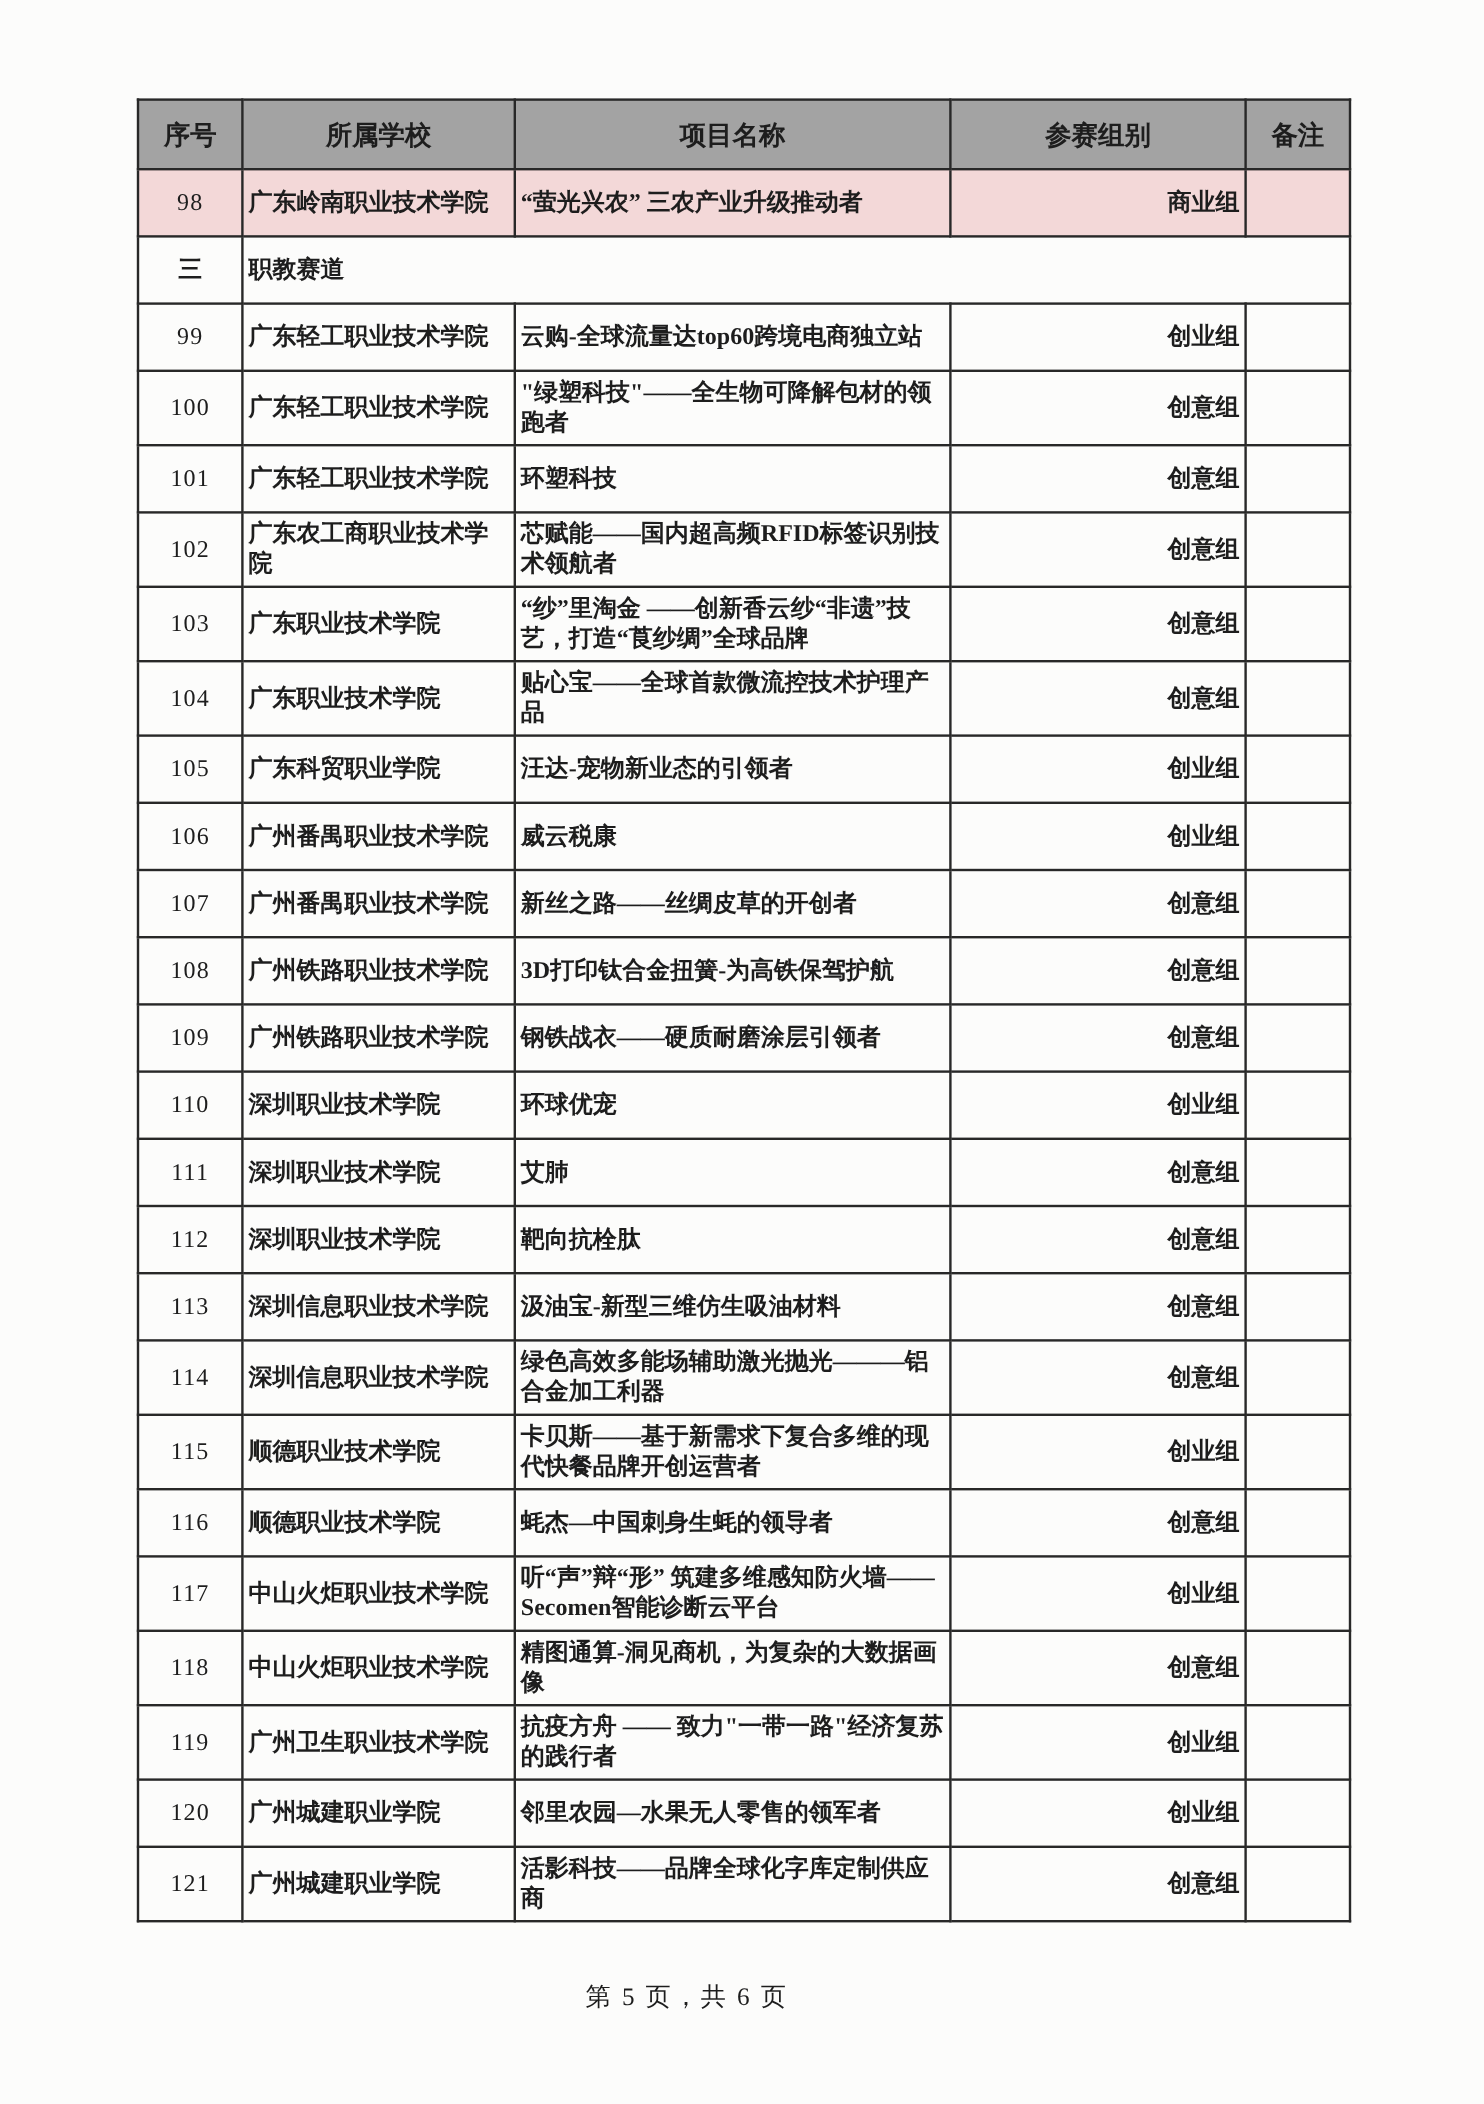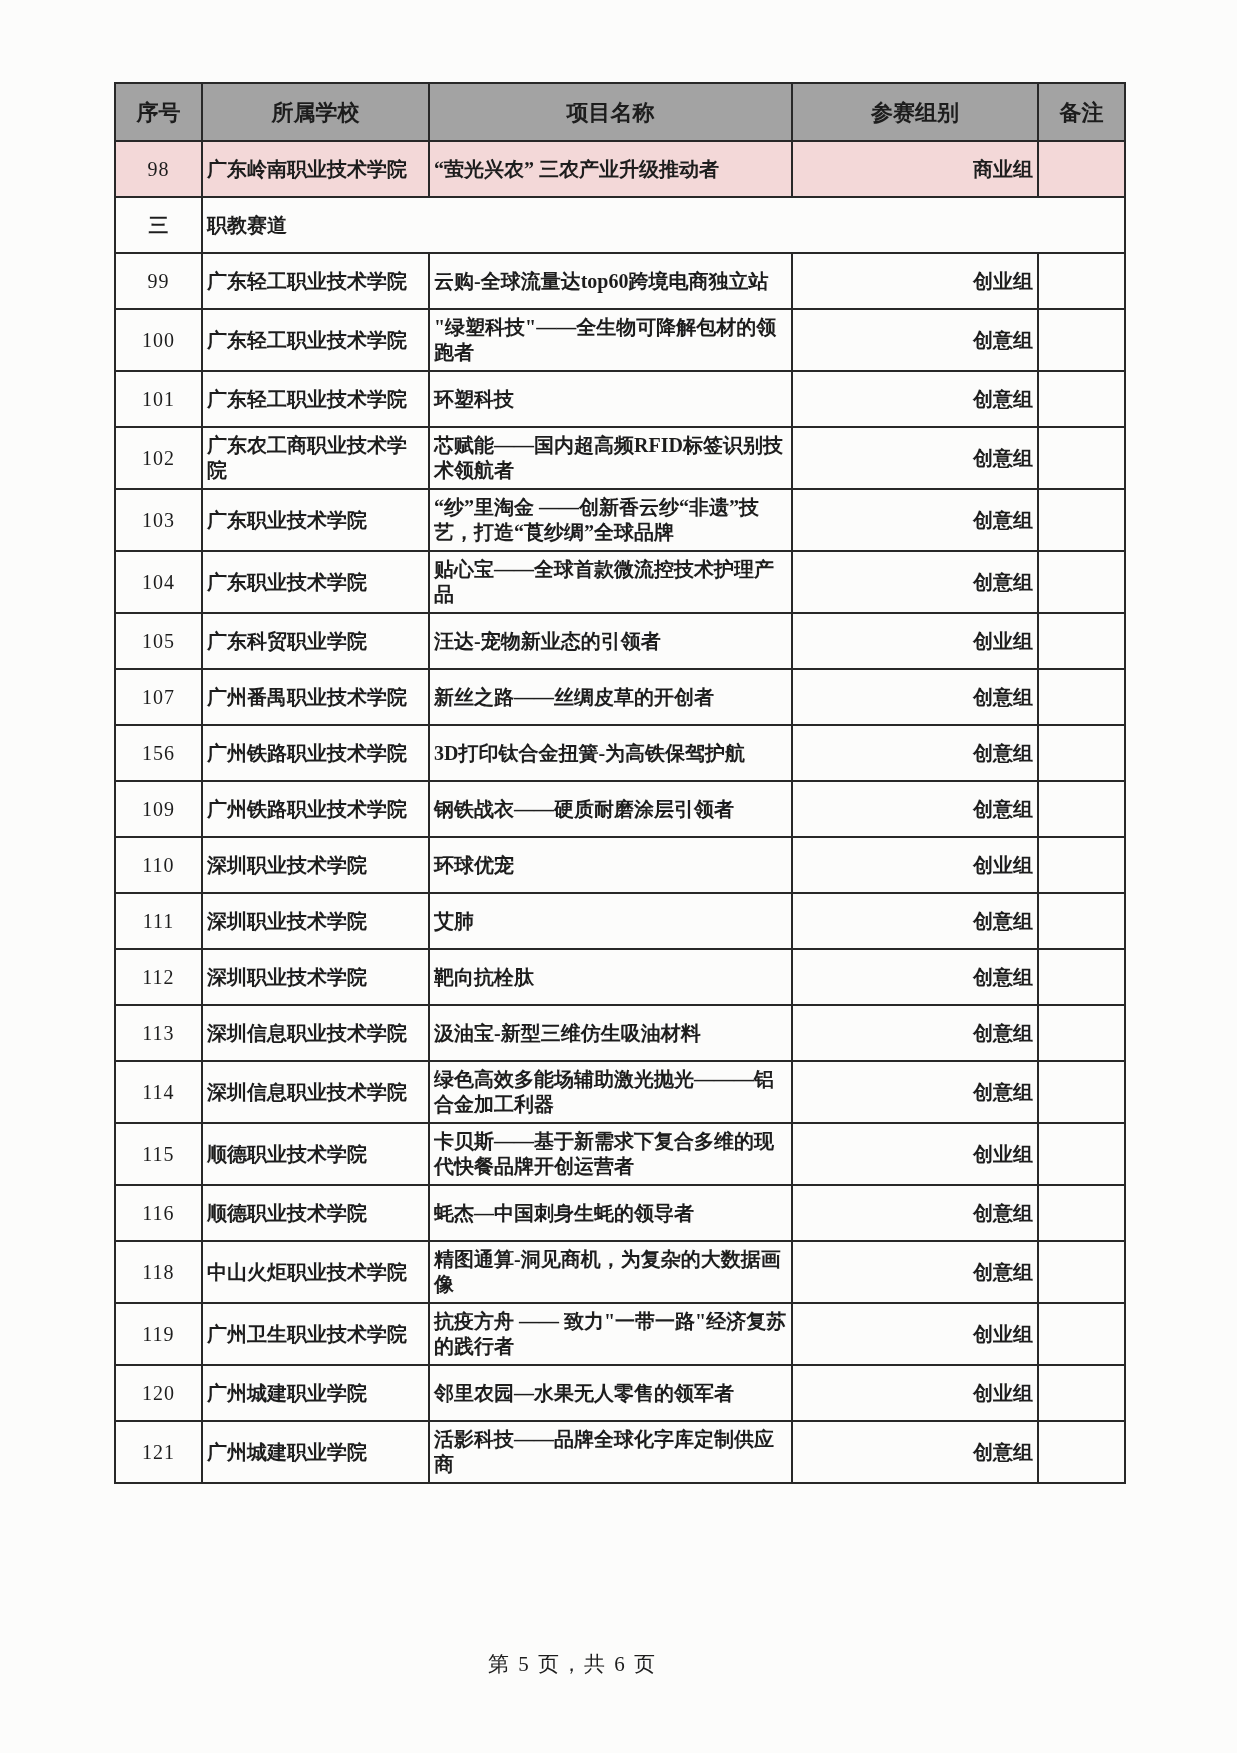--- a/index.html
+++ b/index.html
@@ -156,28 +156,35 @@
     <td class="c-note"></td>
   </tr>
         <tr class="data-row">
     <td class="c-index">105</td>
     <td class="c-school">广东科贸职业学院</td>
     <td class="c-project">汪达-宠物新业态的引领者</td>
     <td class="c-group">创业组</td>
     <td class="c-note"></td>
   </tr>
         <tr class="data-row">
+    <td class="c-index">106</td>
+    <td class="c-school">广州番禺职业技术学院</td>
+    <td class="c-project">威云税康</td>
+    <td class="c-group">创业组</td>
+    <td class="c-note"></td>
+  </tr>
+        <tr class="data-row">
     <td class="c-index">107</td>
     <td class="c-school">广州番禺职业技术学院</td>
     <td class="c-project">新丝之路——丝绸皮草的开创者</td>
     <td class="c-group">创意组</td>
     <td class="c-note"></td>
   </tr>
         <tr class="data-row">
-    <td class="c-index">156</td>
+    <td class="c-index">108</td>
     <td class="c-school">广州铁路职业技术学院</td>
     <td class="c-project">3D打印钛合金扭簧-为高铁保驾护航</td>
     <td class="c-group">创意组</td>
     <td class="c-note"></td>
   </tr>
         <tr class="data-row">
     <td class="c-index">109</td>
     <td class="c-school">广州铁路职业技术学院</td>
     <td class="c-project">钢铁战衣——硬质耐磨涂层引领者</td>
     <td class="c-group">创意组</td>
@@ -226,20 +233,27 @@
     <td class="c-note"></td>
   </tr>
         <tr class="data-row">
     <td class="c-index">116</td>
     <td class="c-school">顺德职业技术学院</td>
     <td class="c-project">蚝杰—中国刺身生蚝的领导者</td>
     <td class="c-group">创意组</td>
     <td class="c-note"></td>
   </tr>
         <tr class="data-row">
+    <td class="c-index">117</td>
+    <td class="c-school">中山火炬职业技术学院</td>
+    <td class="c-project">听“声”辩“形” 筑建多维感知防火墙——Secomen智能诊断云平台</td>
+    <td class="c-group">创业组</td>
+    <td class="c-note"></td>
+  </tr>
+        <tr class="data-row">
     <td class="c-index">118</td>
     <td class="c-school">中山火炬职业技术学院</td>
     <td class="c-project">精图通算-洞见商机，为复杂的大数据画像</td>
     <td class="c-group">创意组</td>
     <td class="c-note"></td>
   </tr>
         <tr class="data-row">
     <td class="c-index">119</td>
     <td class="c-school">广州卫生职业技术学院</td>
     <td class="c-project">抗疫方舟 —— 致力"一带一路"经济复苏的践行者</td>

